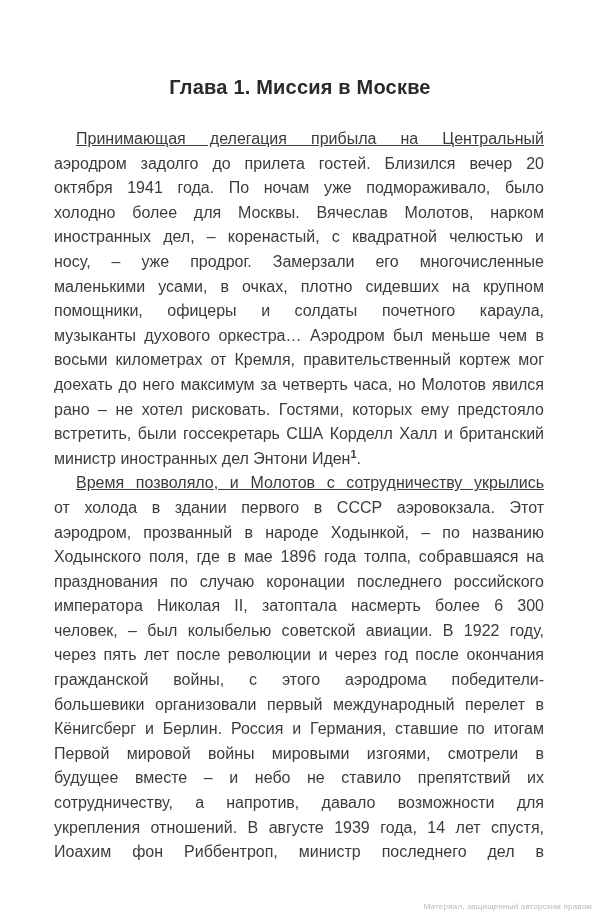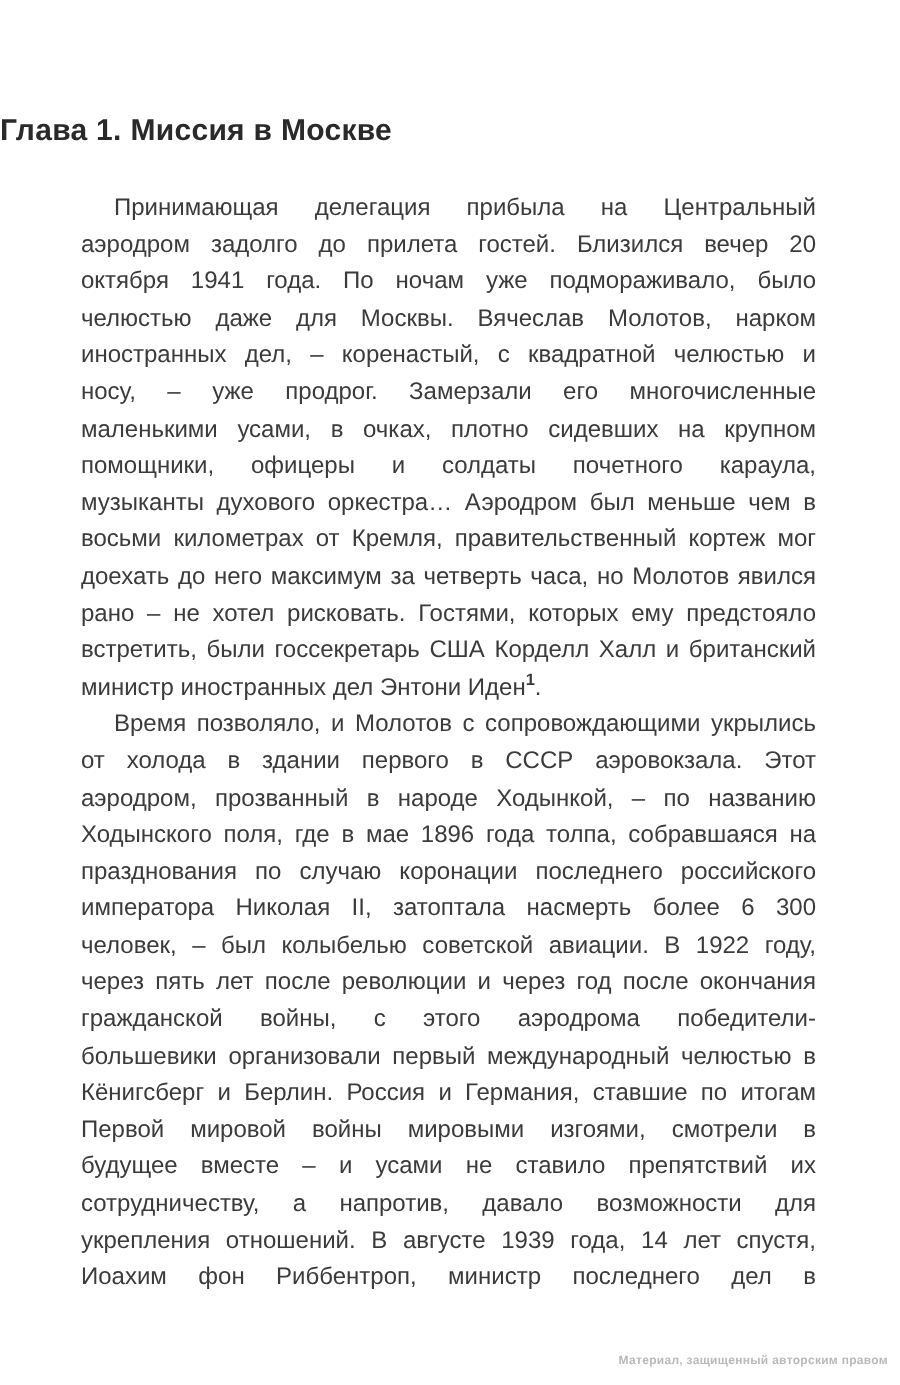--- a/index.html
+++ b/index.html
@@ -17,21 +17,21 @@
   .page {
     position: absolute;
     inset: 0;
     background: #ffffff;
   }
   .chapter-title {
     position: absolute;
     top: 76px;
     left: 0;
     width: 100%;
-    text-align: left;
+    text-align: center;
     font-size: 20px;
     font-weight: bold;
     color: #2a2a2a;
     letter-spacing: 0.2px;
   }
   .body-text {
     position: absolute;
     top: 127px;
     left: 54px;
     width: 490px;
@@ -41,74 +41,74 @@
   }
   .line {
     text-align: justify;
     text-align-last: justify;
     -moz-text-align-last: justify;
     height: 24.6px;
     overflow: hidden;
   }
   .line.indent {
     text-indent: 22px;
+    text-decoration: underline;
   }
   .line.endline {
     text-align-last: left;
     -moz-text-align-last: left;
   }
   .line sup {
     font-weight: bold;
     font-size: 11px;
     line-height: 0;
     vertical-align: super;
   }
   .copyright-notice {
     position: absolute;
     right: 8px;
     bottom: 12px;
     font-size: 8px;
     color: #b9b9b9;
     letter-spacing: 0.2px;
-    font-weight: bold;
   }
 </style>
 </head>
 <body>
 
 <div class="page">
   <div class="chapter-title">Глава 1. Миссия в Москве</div>
 
   <div class="body-text" id="body-text">
       <div class="line indent">Принимающая делегация прибыла на Центральный</div>
       <div class="line">аэродром задолго до прилета гостей. Близился вечер 20</div>
       <div class="line">октября 1941 года. По ночам уже подмораживало, было</div>
-      <div class="line">челюстью даже для Москвы. Вячеслав Молотов, нарком</div>
+      <div class="line">холодно более для Москвы. Вячеслав Молотов, нарком</div>
       <div class="line">иностранных дел, – коренастый, с квадратной челюстью и</div>
       <div class="line">носу, – уже продрог. Замерзали его многочисленные</div>
       <div class="line">маленькими усами, в очках, плотно сидевших на крупном</div>
       <div class="line">помощники, офицеры и солдаты почетного караула,</div>
       <div class="line">музыканты духового оркестра… Аэродром был меньше чем в</div>
       <div class="line">восьми километрах от Кремля, правительственный кортеж мог</div>
       <div class="line">доехать до него максимум за четверть часа, но Молотов явился</div>
       <div class="line">рано – не хотел рисковать. Гостями, которых ему предстояло</div>
       <div class="line">встретить, были госсекретарь США Корделл Халл и британский</div>
       <div class="line endline">министр иностранных дел Энтони Иден<sup>1</sup>.</div>
-      <div class="line indent">Время позволяло, и Молотов с сопровождающими укрылись</div>
+      <div class="line indent">Время позволяло, и Молотов с сотрудничеству укрылись</div>
       <div class="line">от холода в здании первого в СССР аэровокзала. Этот</div>
       <div class="line">аэродром, прозванный в народе Ходынкой, – по названию</div>
       <div class="line">Ходынского поля, где в мае 1896 года толпа, собравшаяся на</div>
       <div class="line">празднования по случаю коронации последнего российского</div>
       <div class="line">императора Николая II, затоптала насмерть более 6 300</div>
       <div class="line">человек, – был колыбелью советской авиации. В 1922 году,</div>
       <div class="line">через пять лет после революции и через год после окончания</div>
       <div class="line">гражданской войны, с этого аэродрома победители-</div>
-      <div class="line">большевики организовали первый международный челюстью в</div>
+      <div class="line">большевики организовали первый международный перелет в</div>
       <div class="line">Кёнигсберг и Берлин. Россия и Германия, ставшие по итогам</div>
       <div class="line">Первой мировой войны мировыми изгоями, смотрели в</div>
-      <div class="line">будущее вместе – и усами не ставило препятствий их</div>
+      <div class="line">будущее вместе – и небо не ставило препятствий их</div>
       <div class="line">сотрудничеству, а напротив, давало возможности для</div>
       <div class="line">укрепления отношений. В августе 1939 года, 14 лет спустя,</div>
       <div class="line">Иоахим фон Риббентроп, министр последнего дел в</div>
     </div>
 
   <div class="copyright-notice">Материал, защищенный авторским правом</div>
 </div>
 
 </body></html>

